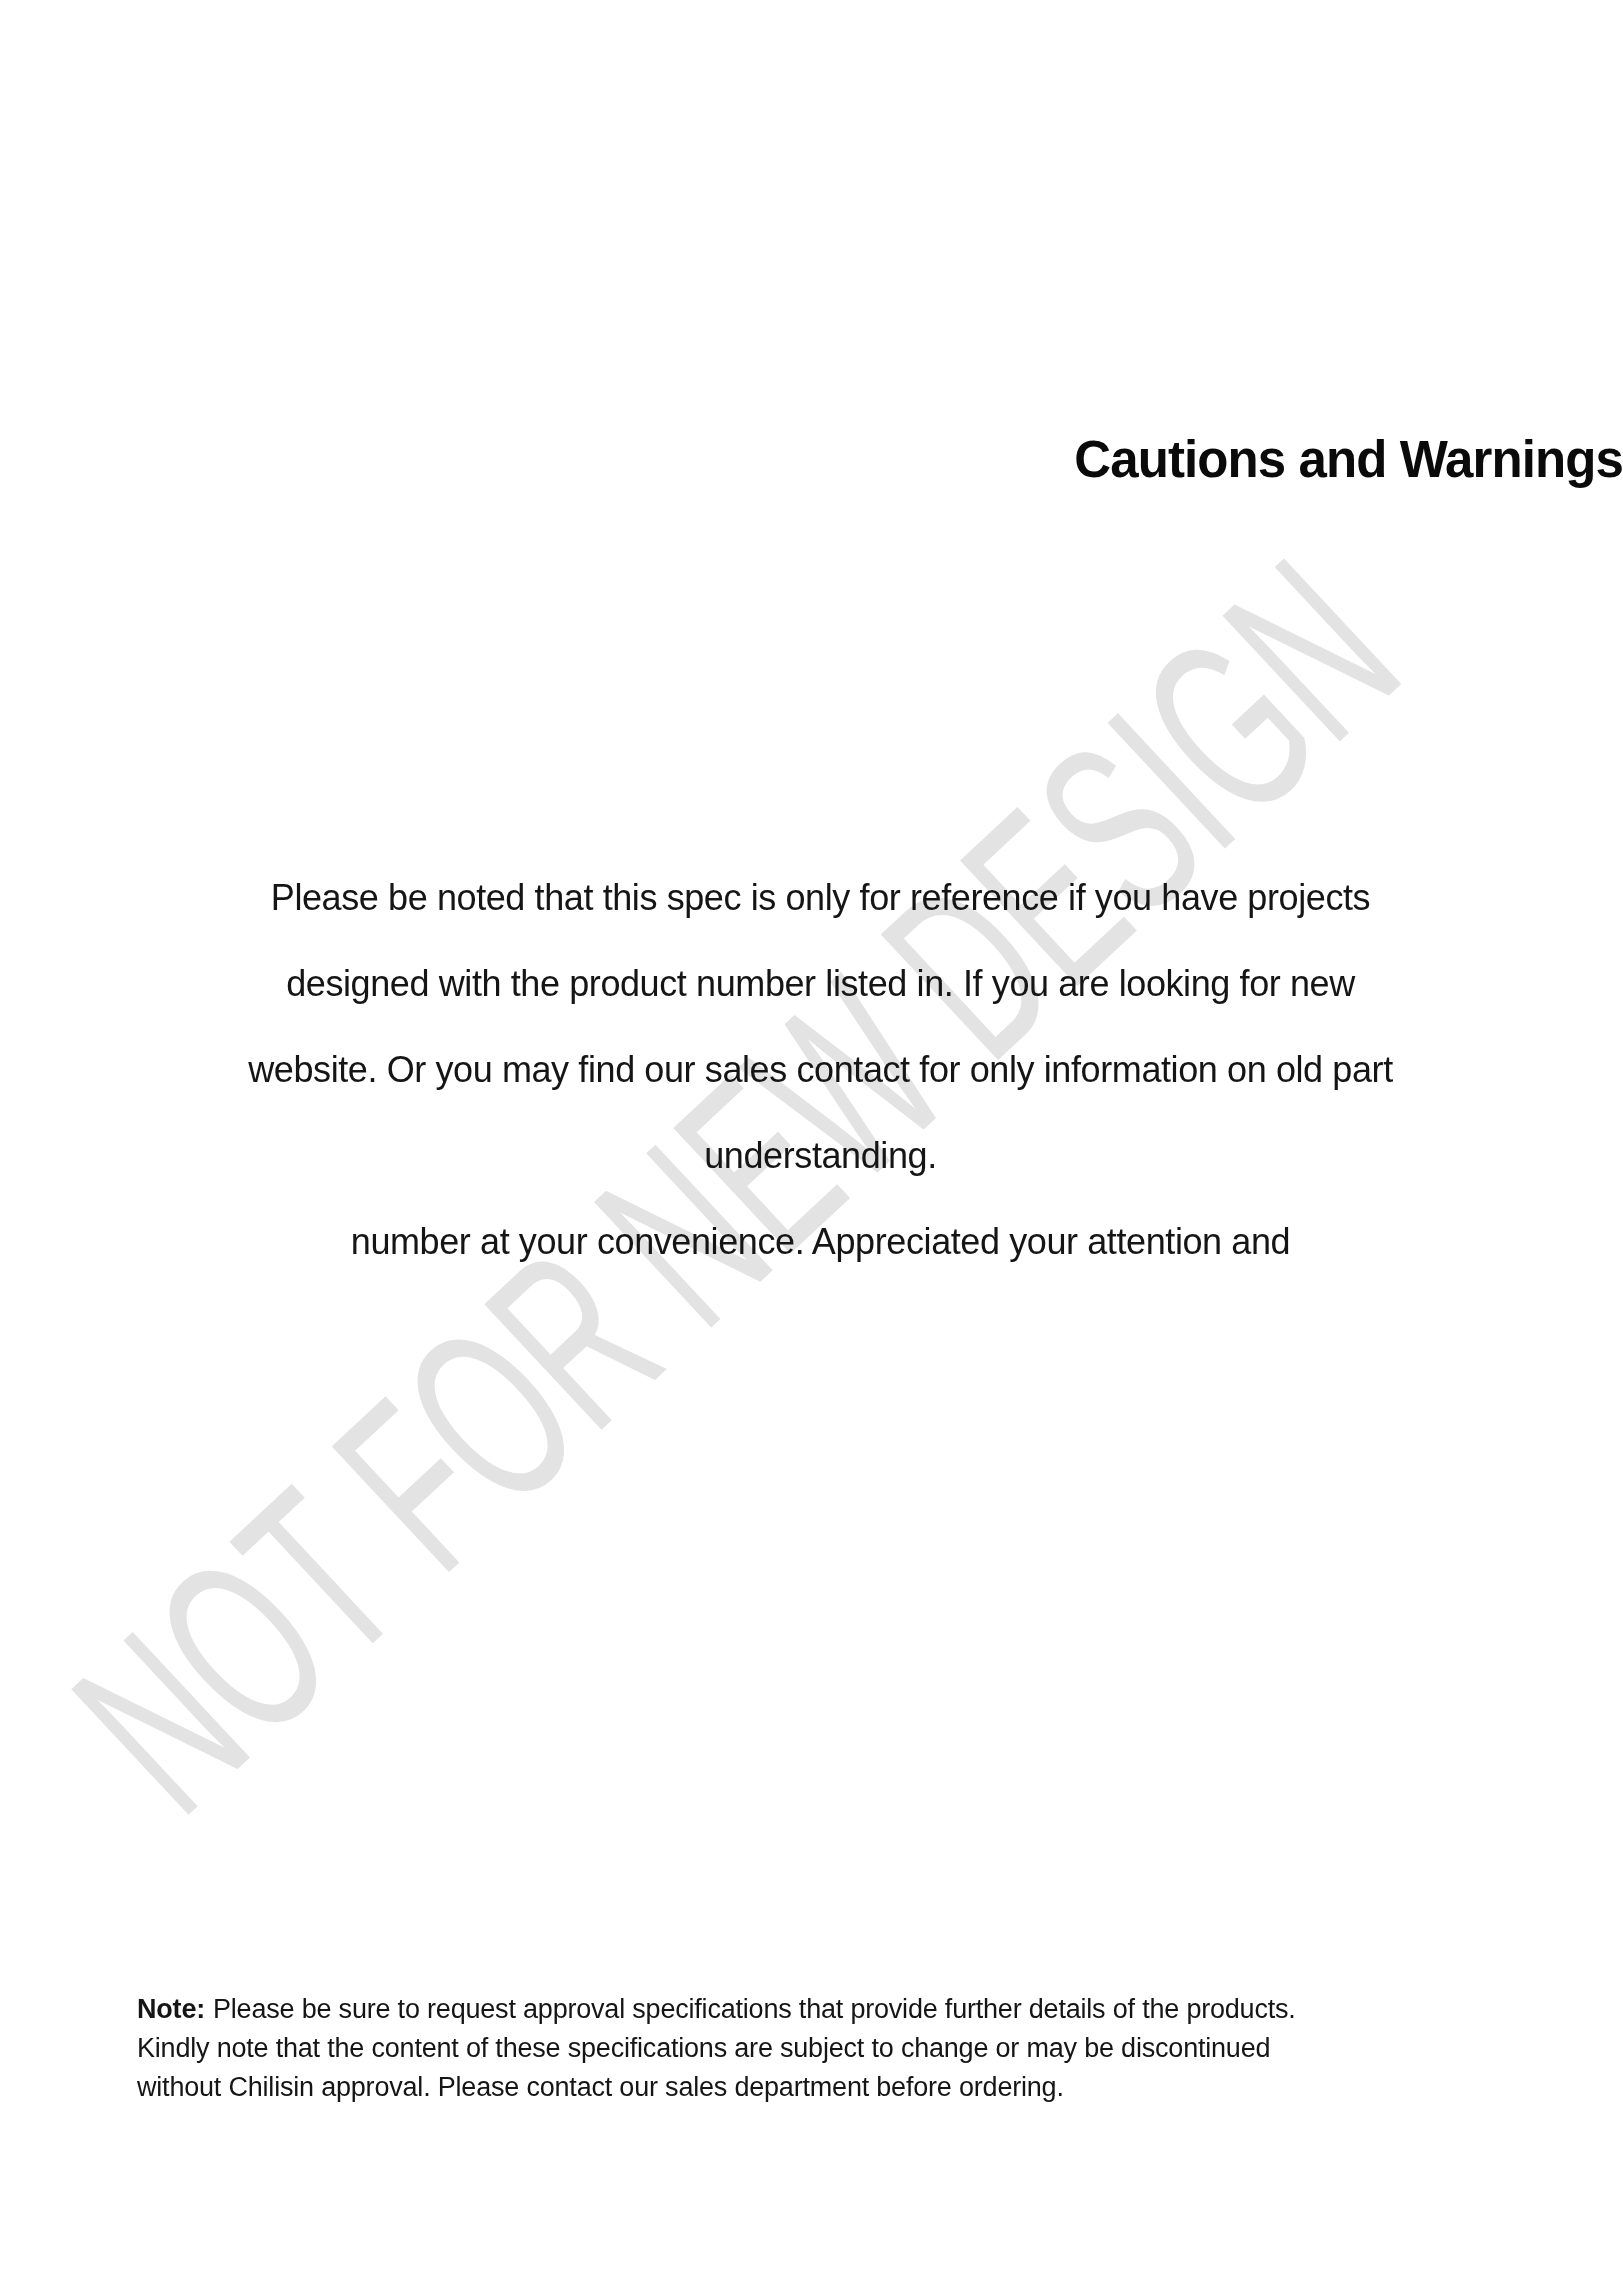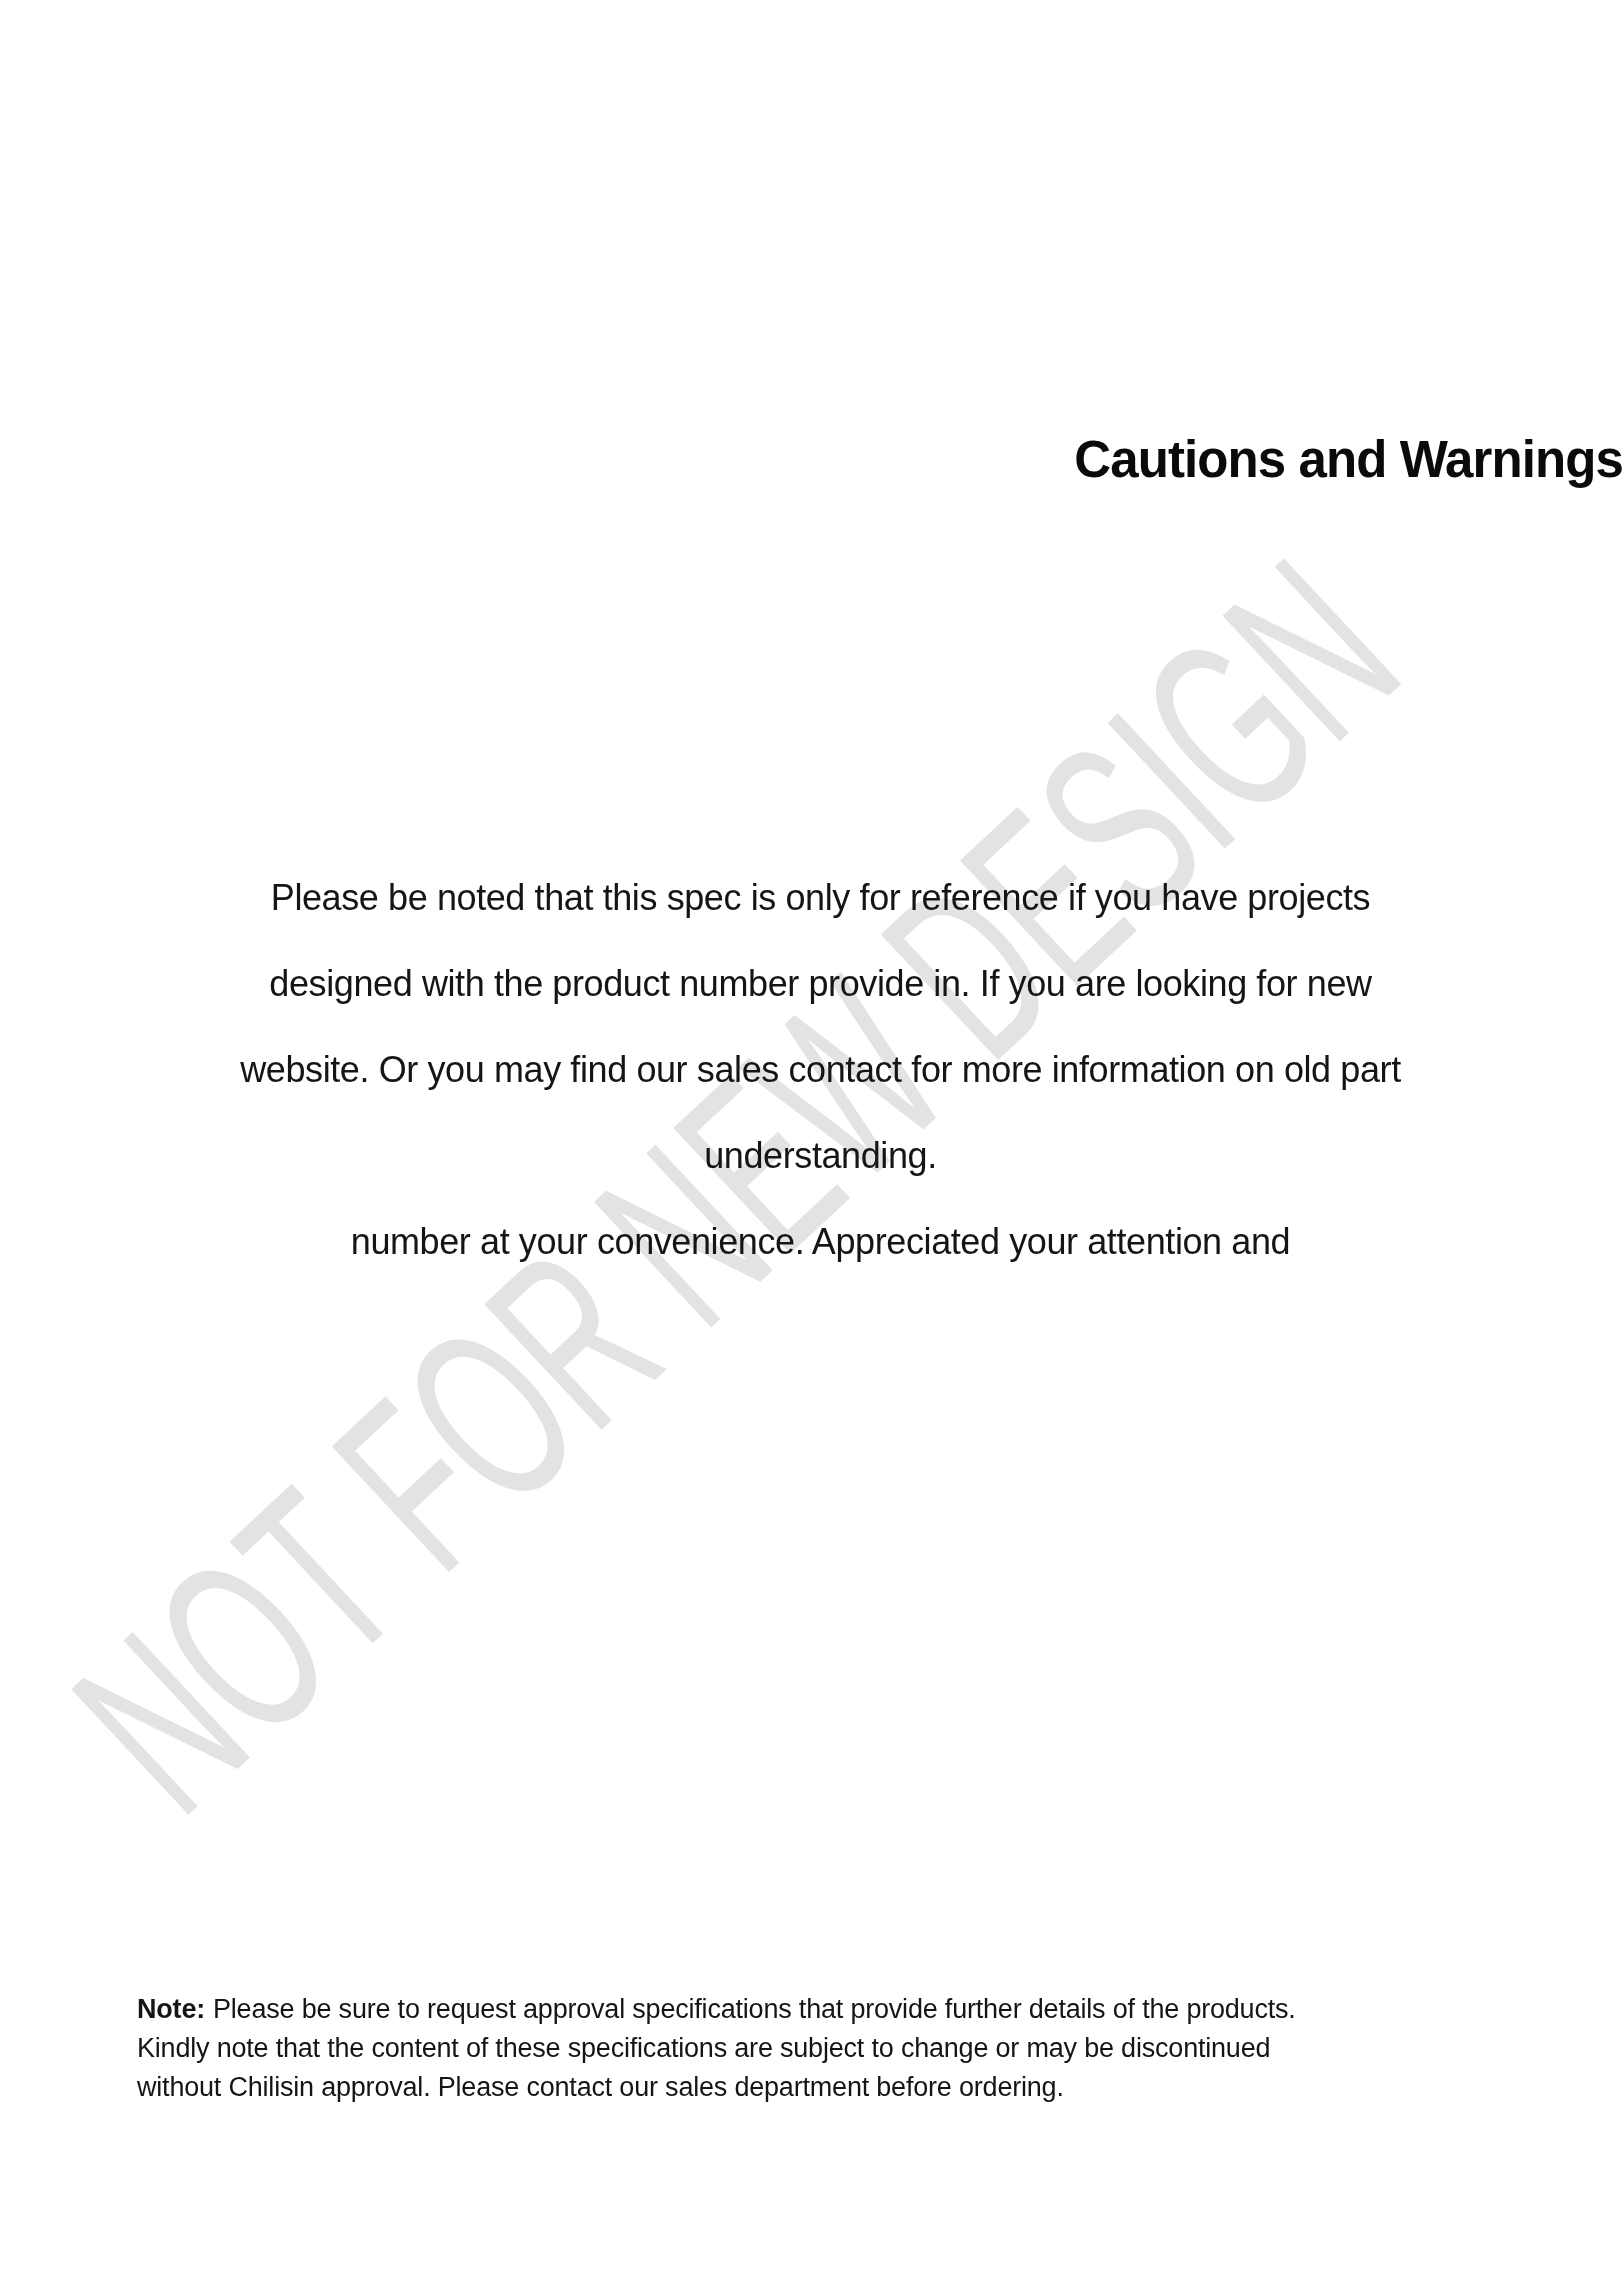--- a/index.html
+++ b/index.html
@@ -82,22 +82,22 @@
 <div class="page">
 
   <svg class="watermark-svg" width="1623" height="2295" viewBox="0 0 1852 2619" aria-hidden="true">
     <text transform="translate(907,1426) rotate(-43) scale(1,1.9)" text-anchor="middle" font-size="150" textLength="1920" lengthAdjust="spacingAndGlyphs" fill="#e3e3e3">NOT FOR NEW DESIGN</text>
   </svg>
 
   <div class="doc-title">Cautions and Warnings</div>
 
   <div class="body-text">
     <div class="body-line">Please be noted that this spec is only for reference if you have projects</div>
-    <div class="body-line">designed with the product number provide in. If you are looking for new</div>
-    <div class="body-line">website. Or you may find our sales contact for more information on old part</div>
+    <div class="body-line">designed with the product number listed in. If you are looking for new</div>
+    <div class="body-line">website. Or you may find our sales contact for only information on old part</div>
     <div class="body-line">understanding.</div>
     <div class="body-line">number at your convenience. Appreciated your attention and</div>
   </div>
 
   <div class="note-block">
     <div class="note-line">
       <span class="note-label">Note:</span><span>Please be sure to request approval specifications that provide further details of the products.</span>
     </div>
     <div class="note-line">Kindly note that the content of these specifications are subject to change or may be discontinued</div>
     <div class="note-line">without Chilisin approval. Please contact our sales department before ordering.</div>

